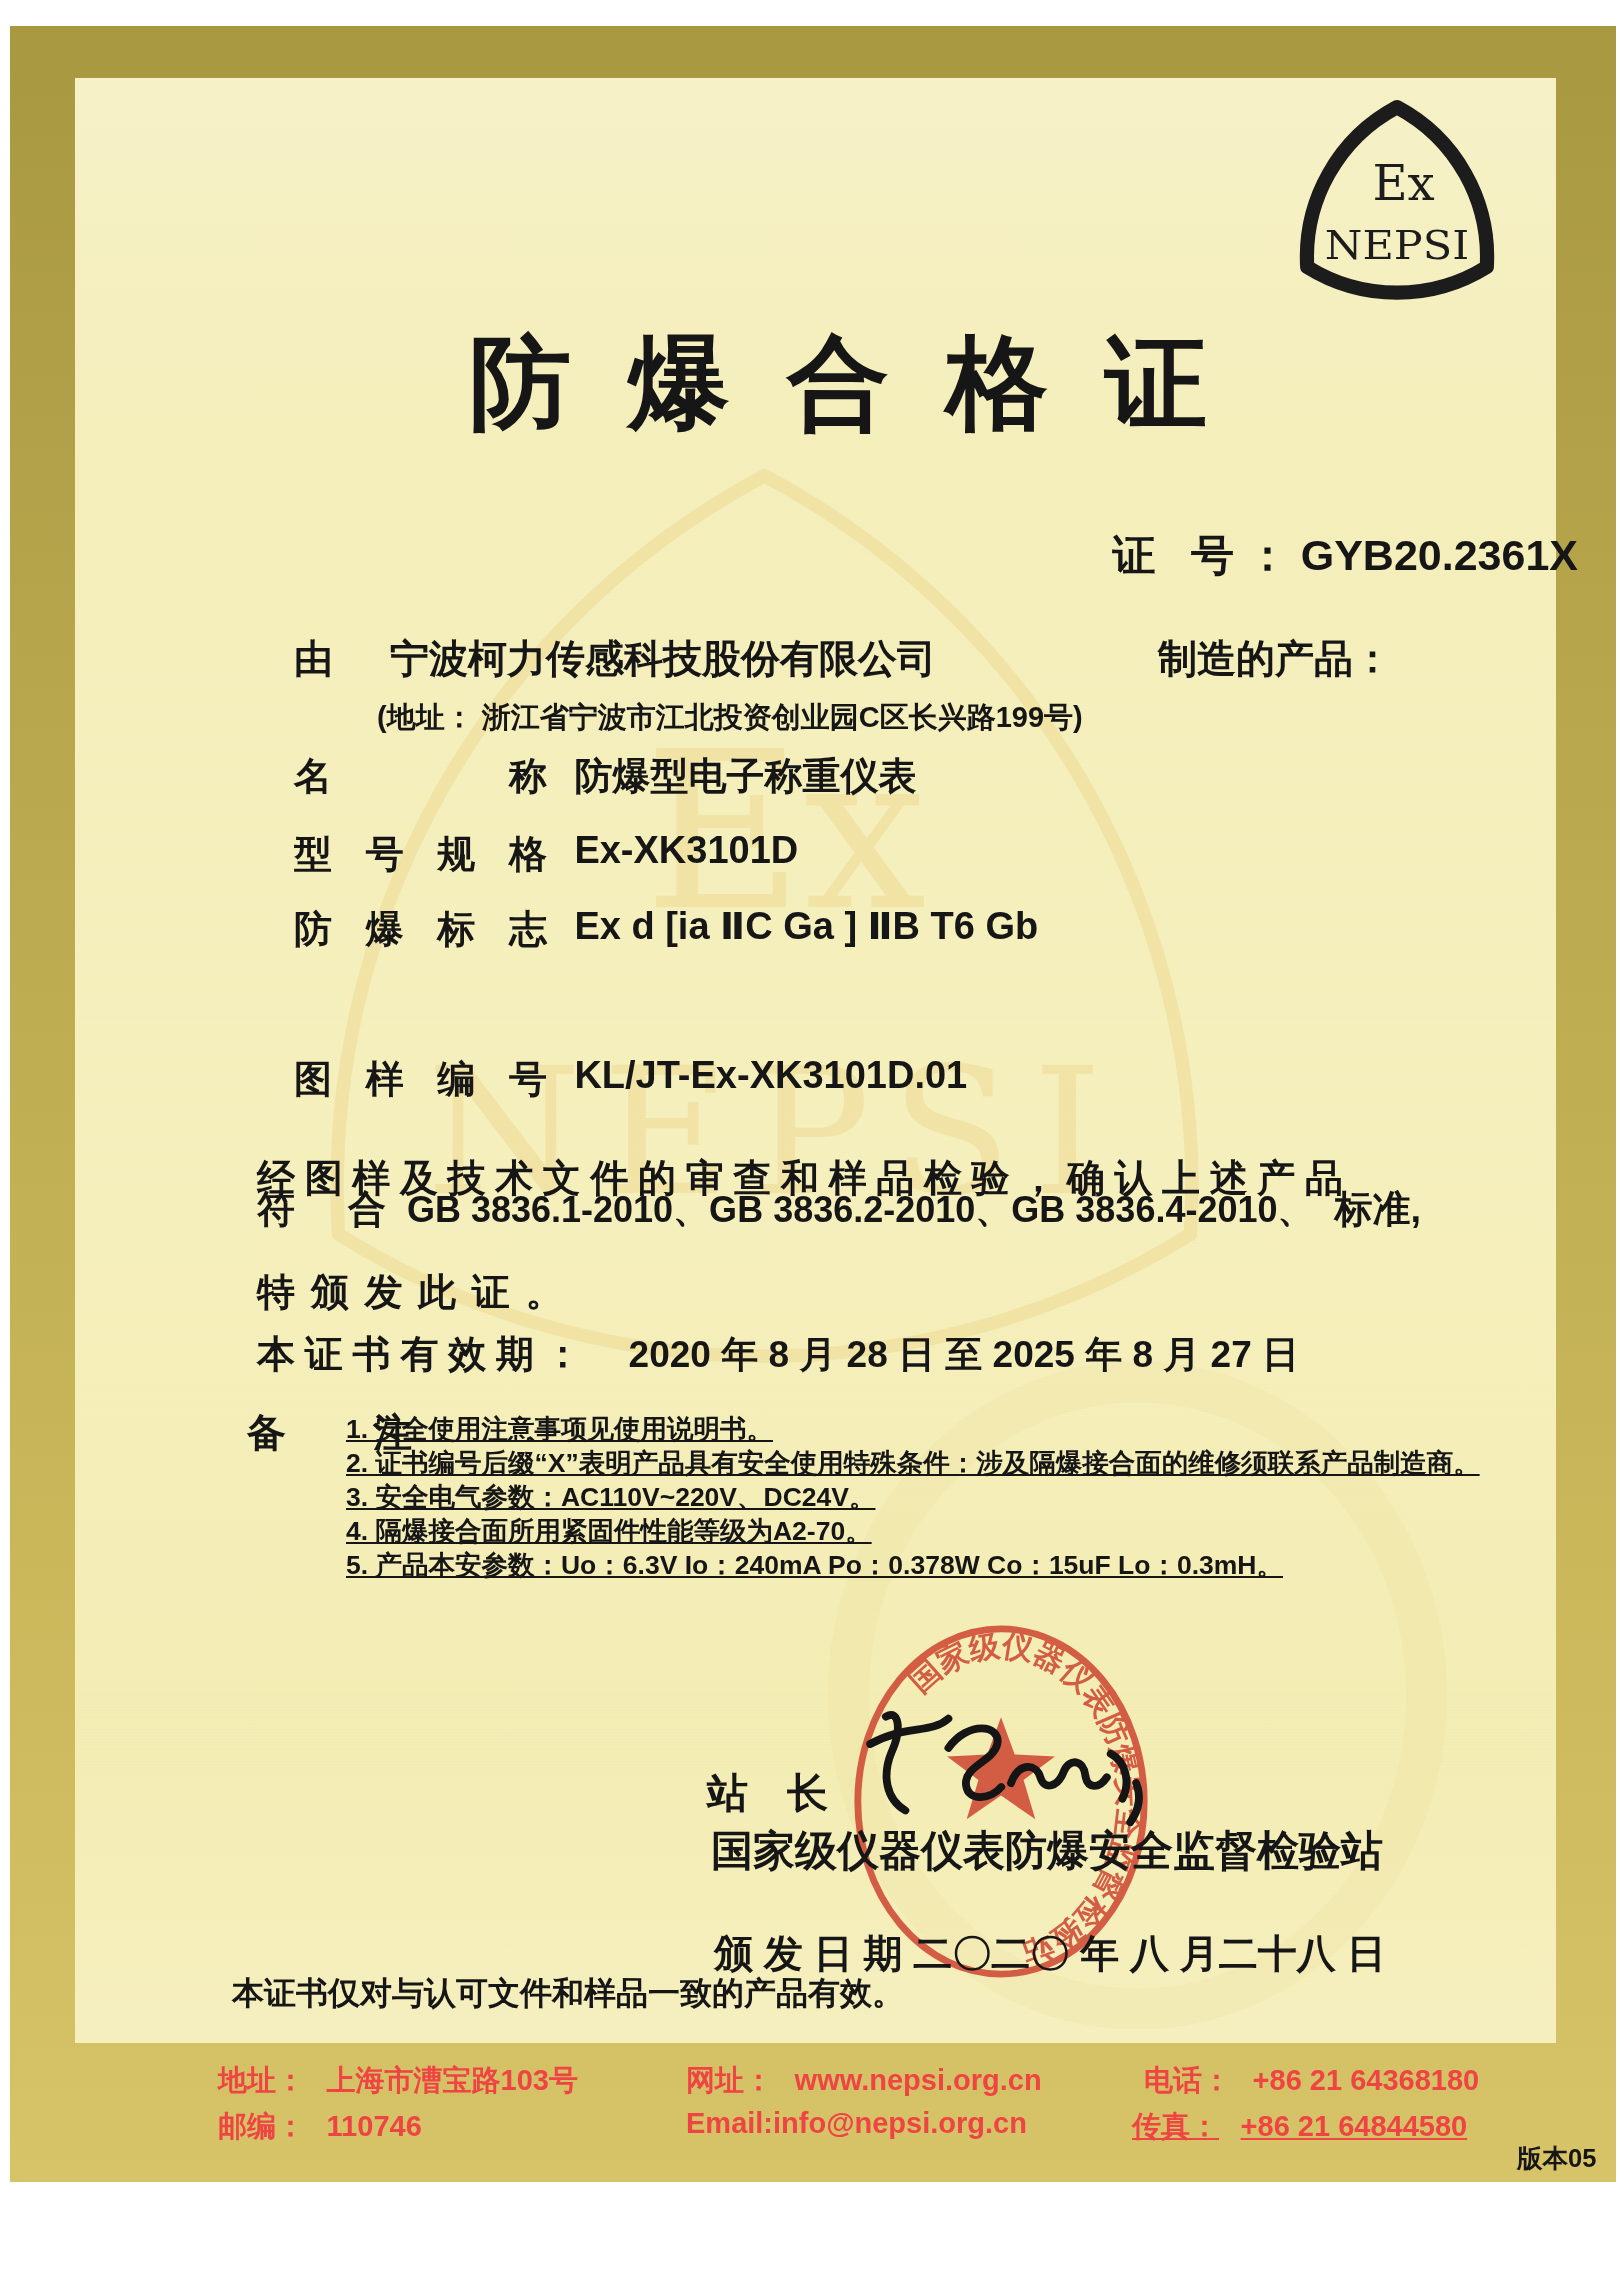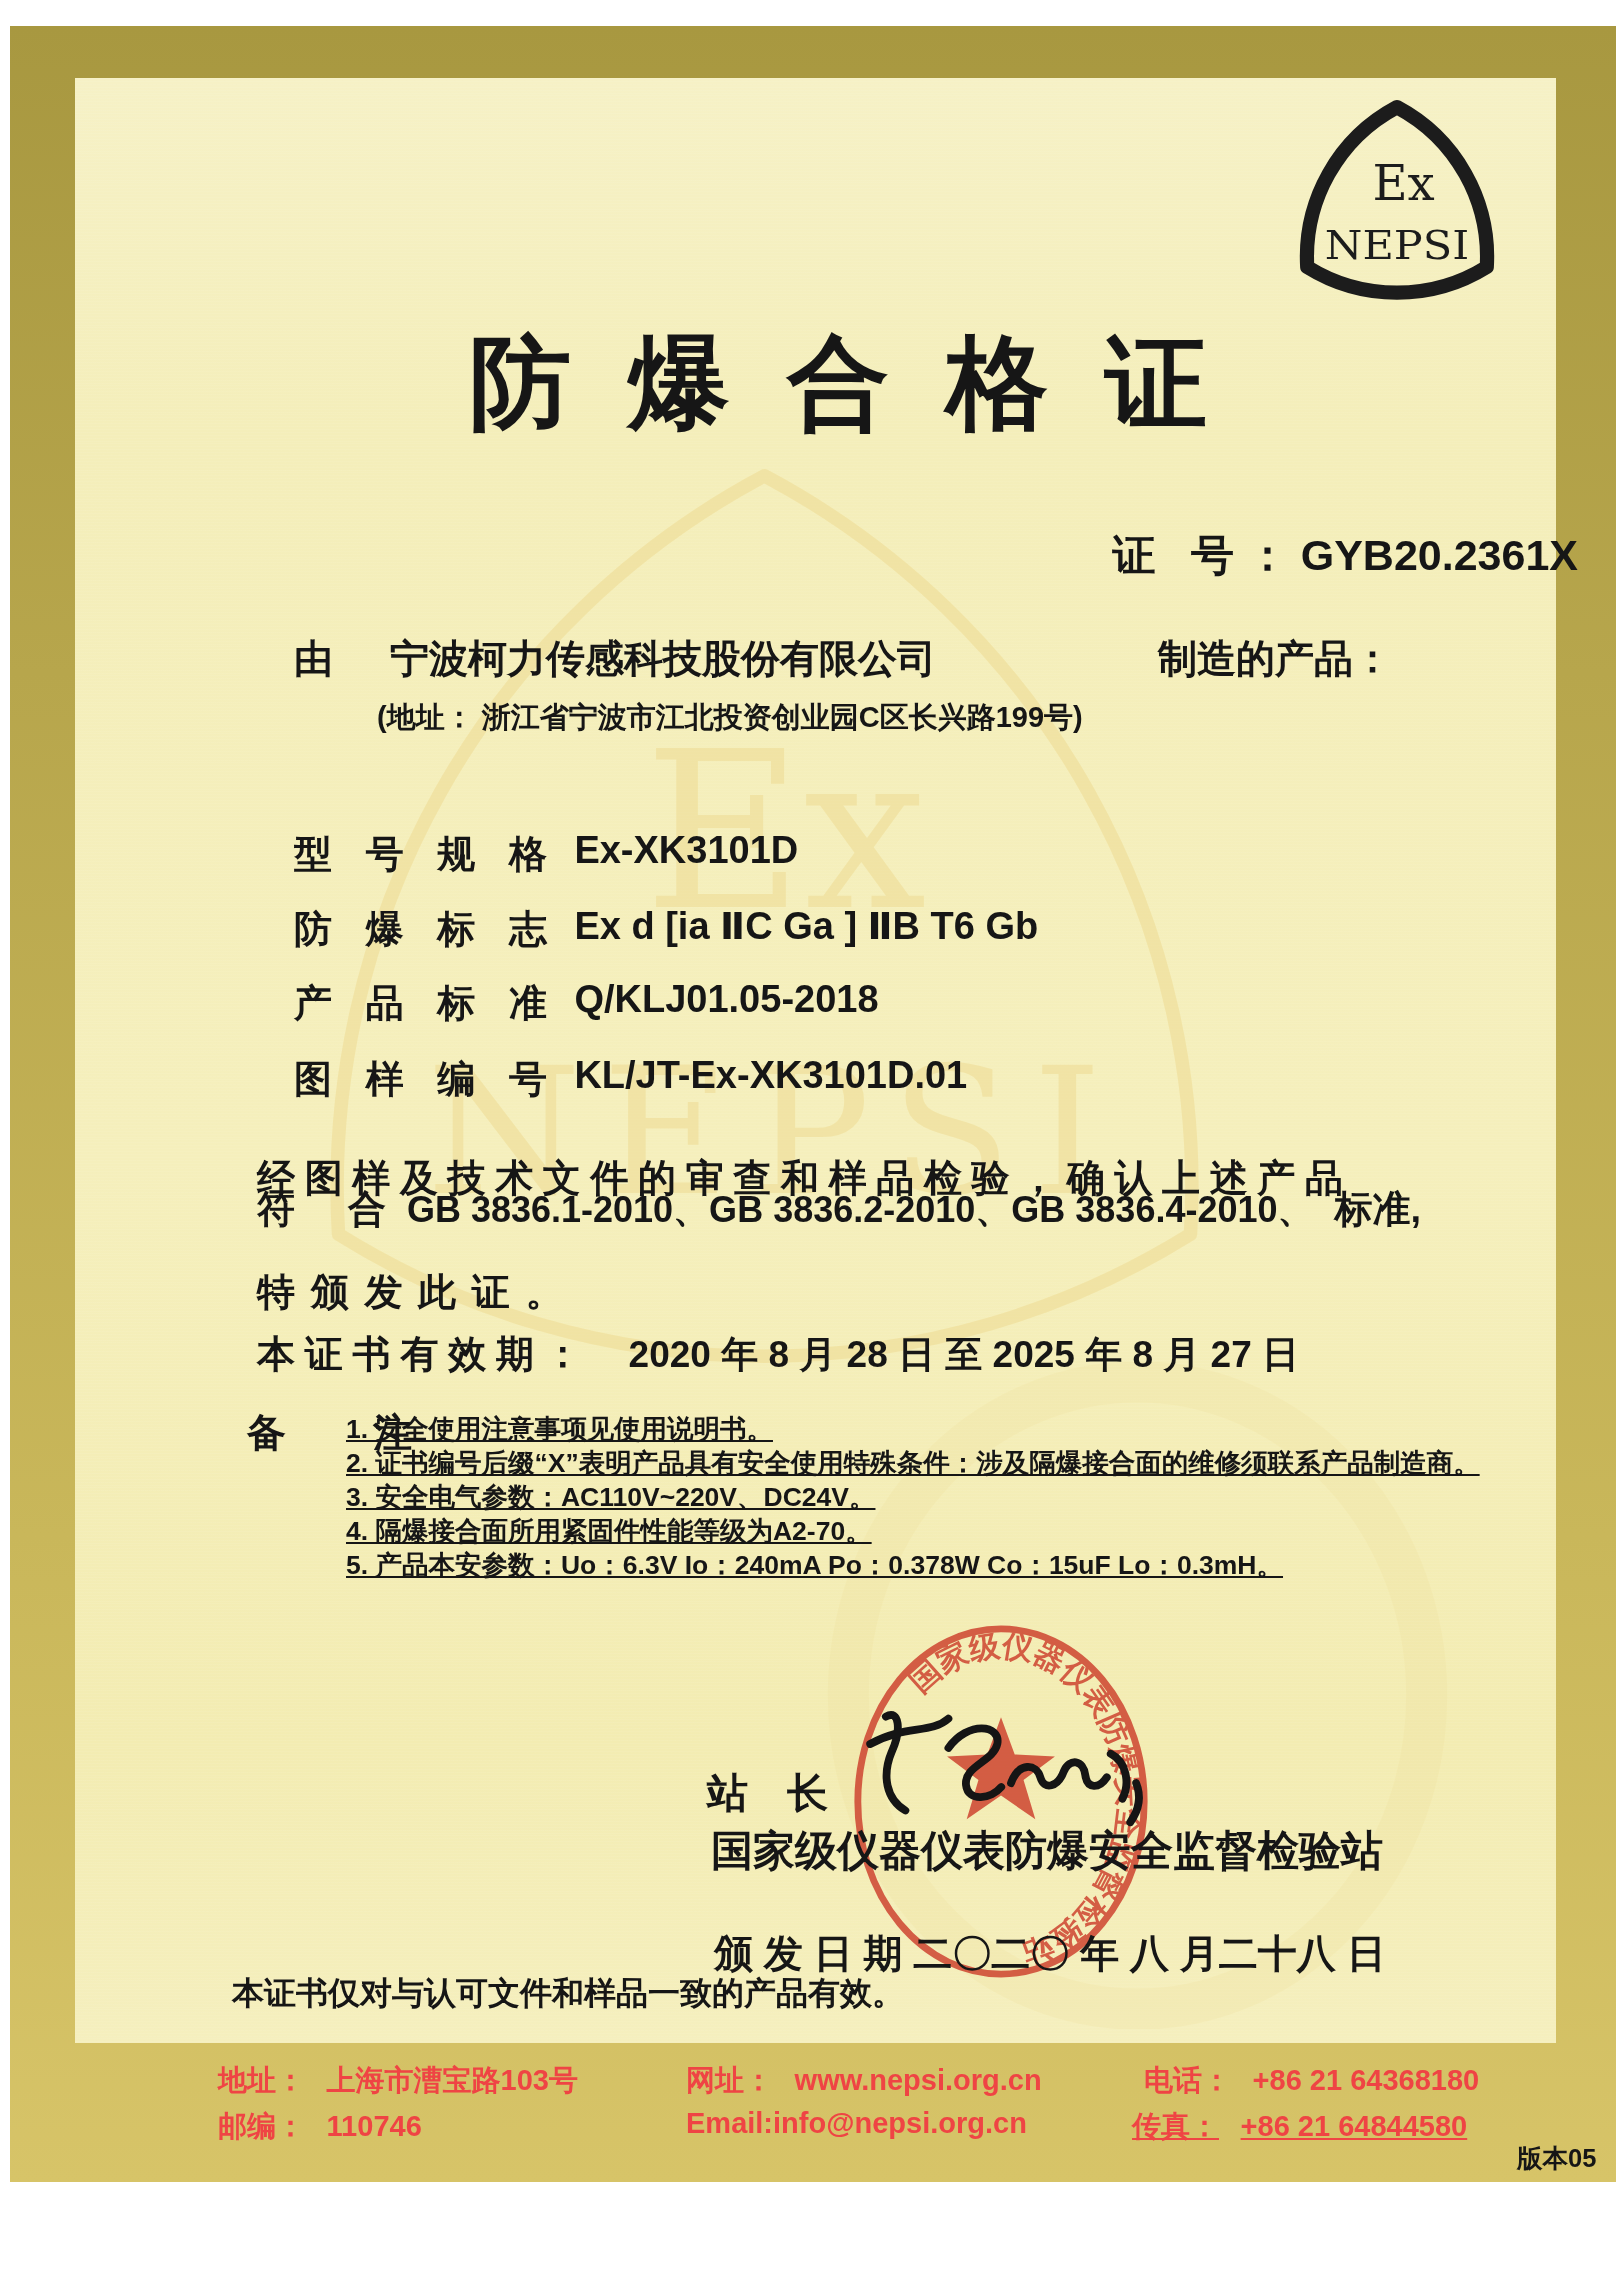--- a/index.html
+++ b/index.html
@@ -73,31 +73,31 @@
     <span class="lbl">证 号：</span><span>GYB20.2361X</span>
   </div>
 
   <div class="abs mfg-row">
     <span>由</span>
     <span class="mfg-company">宁波柯力传感科技股份有限公司</span>
     <span class="mfg-suffix">制造的产品：</span>
   </div>
   <div class="abs addr-row">(地址： 浙江省宁波市江北投资创业园C区长兴路199号)</div>
 
+  <div class="abs field-row" style="top:751px;">
+    <span class="field-label">名称</span>
+    <span class="field-value">防爆型电子称重仪表</span>
+  </div>
   <div class="abs field-row" style="top:829px;">
     <span class="field-label">型号规格</span>
     <span class="field-value">Ex-XK3101D</span>
   </div>
   <div class="abs field-row" style="top:904px;">
     <span class="field-label">防爆标志</span>
     <span class="field-value">Ex d [ia ⅡC Ga ] ⅡB T6 Gb</span>
-  </div>
-  <div class="abs field-row" style="top:978px;">
-    <span class="field-label">产品标准</span>
-    <span class="field-value">Q/KLJ01.05-2018</span>
   </div>
   <div class="abs field-row" style="top:1054px;">
     <span class="field-label">图样编号</span>
     <span class="field-value">KL/JT-Ex-XK3101D.01</span>
   </div>
 
   <div class="abs stmt1">经图样及技术文件的审查和样品检验，确认上述产品</div>
   <div class="abs conform">
     <span class="conform-label">符合</span>
     <span class="gbcenter">

